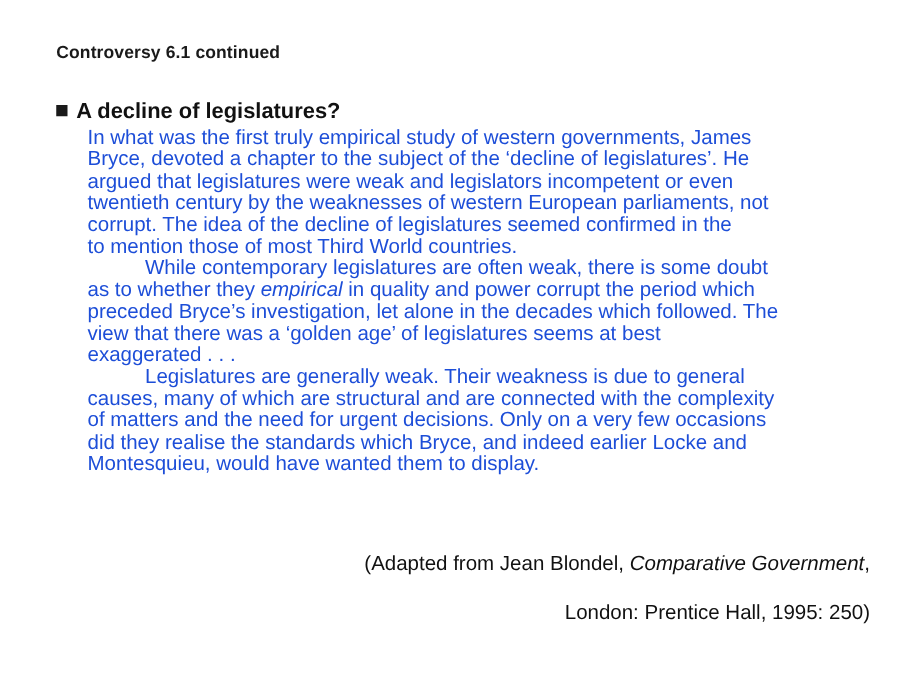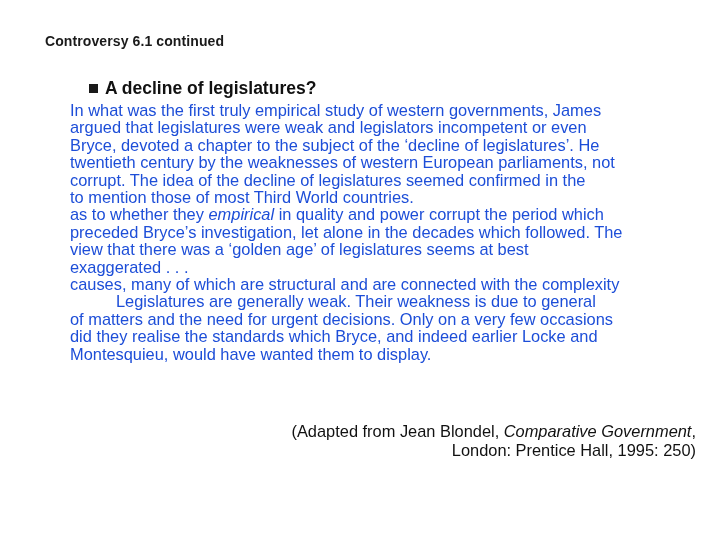--- a/index.html
+++ b/index.html
@@ -25,21 +25,20 @@
       font-weight: bold;
     }
     .heading {
       position: absolute;
       left: 45px;
       top: 78px;
       font-size: 17.5px;
       font-weight: bold;
       color: #111;
       white-space: nowrap;
-      margin-left: 44px;
     }
     .heading .bullet {
       display: inline-block;
       width: 9px;
       height: 9px;
       background: #1a1a1a;
       margin-right: 7px;
       vertical-align: 1px;
     }
     .body-text {
@@ -63,48 +62,50 @@
       right: 24px;
       top: 422px;
       text-align: right;
       font-size: 16.4px;
       line-height: 19px;
       color: #111;
     }
     .citation .line {
       display: block;
       white-space: nowrap;
+      margin-top: 20px;
     }
     em { font-style: italic; }
   </style>
 </head>
 <body>
 
 <div class="caption">Controversy 6.1 continued</div>
 
 <div class="heading">
   <span class="bullet"></span><span>A decline of legislatures?</span>
 </div>
 
 <div class="body-text">
 
   <span class="line">In what was the first truly empirical study of western governments, James</span>
+  <span class="line">Bryce, devoted a chapter to the subject of the ‘decline of legislatures’. He</span>
   <span class="line">argued that legislatures were weak and legislators incompetent or even</span>
-  <span class="line">Bryce, devoted a chapter to the subject of the ‘decline of legislatures’. He</span>
   <span class="line">twentieth century by the weaknesses of western European parliaments, not</span>
   <span class="line">corrupt. The idea of the decline of legislatures seemed confirmed in the</span>
   <span class="line">to mention those of most Third World countries.</span>
 
+  <span class="line indent">While contemporary legislatures are often weak, there is some doubt</span>
   <span class="line"><span>as to whether they </span><em>empirical</em><span> in quality and power corrupt the period which</span></span>
   <span class="line">preceded Bryce’s investigation, let alone in the decades which followed. The</span>
   <span class="line">view that there was a ‘golden age’ of legislatures seems at best</span>
   <span class="line">exaggerated . . .</span>
 
+  <span class="line indent">Legislatures are generally weak. Their weakness is due to general</span>
   <span class="line">causes, many of which are structural and are connected with the complexity</span>
-  <span class="line indent">Legislatures are generally weak. Their weakness is due to general</span>
   <span class="line">of matters and the need for urgent decisions. Only on a very few occasions</span>
   <span class="line">did they realise the standards which Bryce, and indeed earlier Locke and</span>
   <span class="line">Montesquieu, would have wanted them to display.</span>
 </div>
 
 <div class="citation">
   <span class="line"><span>(Adapted from Jean Blondel, </span><em>Comparative Government</em><span>,</span></span>
   <span class="line">London: Prentice Hall, 1995: 250)</span>
 </div>
 

